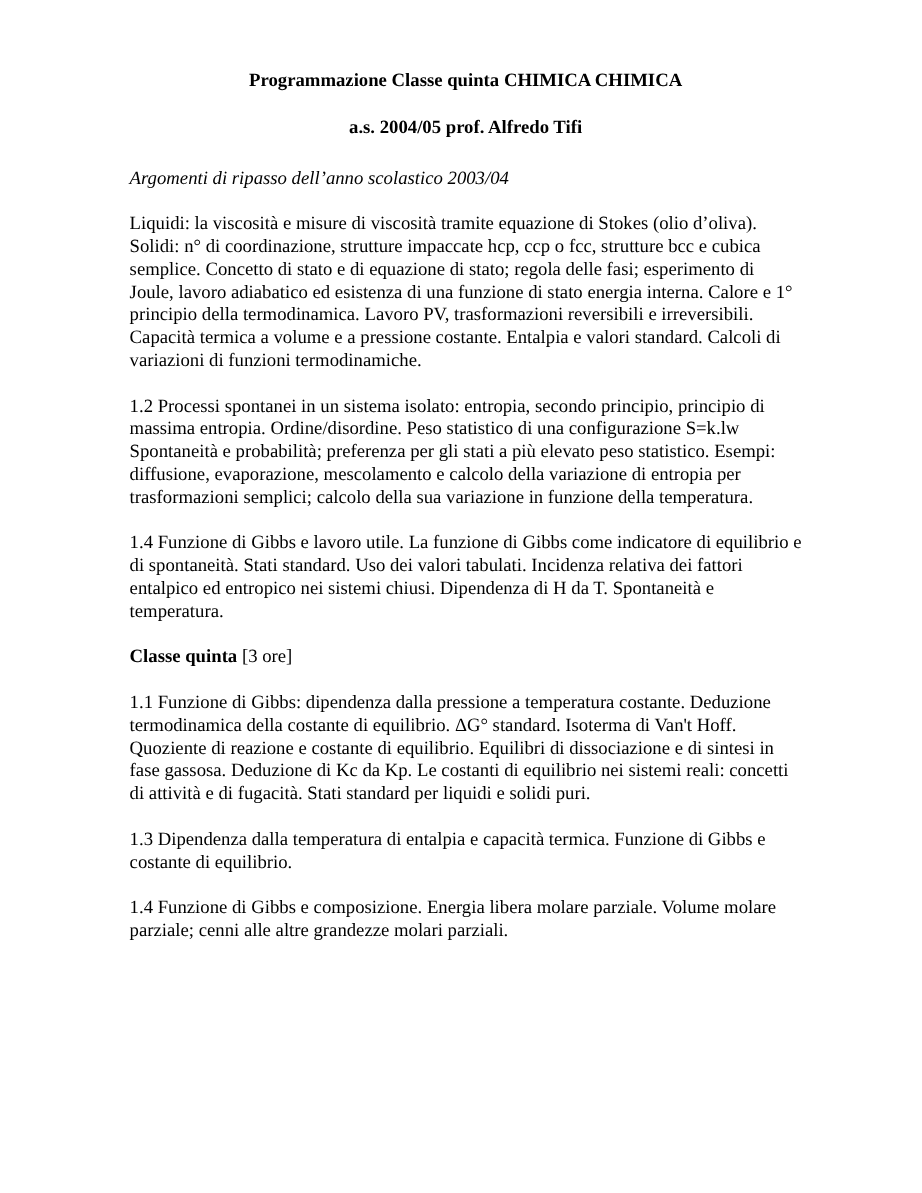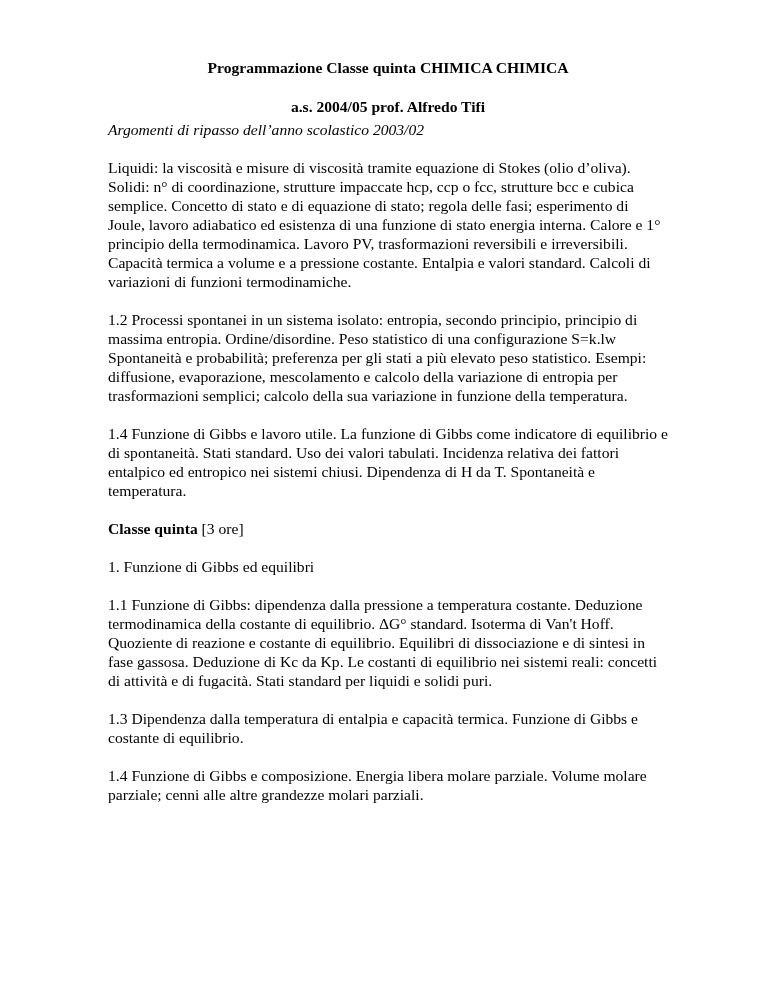--- a/index.html
+++ b/index.html
@@ -1,33 +1,32 @@
 <!DOCTYPE html>
 <html><head>
 <meta charset="utf-8">
 <style>
   html, body { margin: 0; padding: 0; background: #ffffff; }
   body { width: 768px; height: 994px; overflow: hidden; position: relative;
          font-family: "Liberation Serif", "DejaVu Serif", serif; color: #000; }
   .page { position: absolute; left: 108px; top: 58px; width: 560px; font-size: 15.6px; line-height: 19px; }
   .title { text-align: center; font-weight: bold; margin: 0 0 20px 0; }
-  .subtitle { text-align: center; font-weight: bold; margin: 0 0 4px 0; }
+  .subtitle { text-align: center; font-weight: bold; margin: 0 0 23px 0; }
   p { margin: 0 0 19px 0; }
   .ital { font-style: italic; }
   b { font-weight: bold; }
 </style>
 </head>
 <body>
 
 <div class="page">
   <div class="title">Programmazione Classe quinta CHIMICA CHIMICA</div>
   <div class="subtitle">a.s. 2004/05 prof. Alfredo Tifi</div>
-  <p class="ital">Argomenti di ripasso dell’anno scolastico 2003/02</p>
+  <p class="ital">Argomenti di ripasso dell’anno scolastico 2003/04</p>
   <p>Liquidi: la viscosità e misure di viscosità tramite equazione di Stokes (olio d’oliva). Solidi: n° di coordinazione, strutture impaccate hcp, ccp o fcc, strutture bcc e cubica semplice. Concetto di stato e di equazione di stato; regola delle fasi; esperimento di Joule, lavoro adiabatico ed esistenza di una funzione di stato energia interna. Calore e 1° principio della termodinamica. Lavoro PV, trasformazioni reversibili e irreversibili. Capacità termica a volume e a pressione costante. Entalpia e valori standard. Calcoli di variazioni di funzioni termodinamiche.</p>
   <p>1.2 Processi spontanei in un sistema isolato: entropia, secondo principio, principio di massima entropia. Ordine/disordine. Peso statistico di una configurazione S=k.lw Spontaneità e probabilità; preferenza per gli stati a più elevato peso statistico. Esempi: diffusione, evaporazione, mescolamento e calcolo della variazione di entropia per trasformazioni semplici; calcolo della sua variazione in funzione della temperatura.</p>
   <p>1.4 Funzione di Gibbs e lavoro utile. La funzione di Gibbs come indicatore di equilibrio e di spontaneità. Stati standard. Uso dei valori tabulati. Incidenza relativa dei fattori entalpico ed entropico nei sistemi chiusi. Dipendenza di H da T. Spontaneità e temperatura.</p>
   <p><b>Classe quinta</b><span> [3 ore]</span></p>
-  <p>1. Funzione di Gibbs ed equilibri</p>
   <p>1.1 Funzione di Gibbs: dipendenza dalla pressione a temperatura costante. Deduzione termodinamica della costante di equilibrio. ΔG° standard. Isoterma di Van't Hoff. Quoziente di reazione e costante di equilibrio. Equilibri di dissociazione e di sintesi in fase gassosa. Deduzione di Kc da Kp. Le costanti di equilibrio nei sistemi reali: concetti di attività e di fugacità. Stati standard per liquidi e solidi puri.</p>
   <p>1.3 Dipendenza dalla temperatura di entalpia e capacità termica. Funzione di Gibbs e costante di equilibrio.</p>
   <p>1.4 Funzione di Gibbs e composizione. Energia libera molare parziale. Volume molare parziale; cenni alle altre grandezze molari parziali.</p>
 
 </div>
 
 </body></html>

